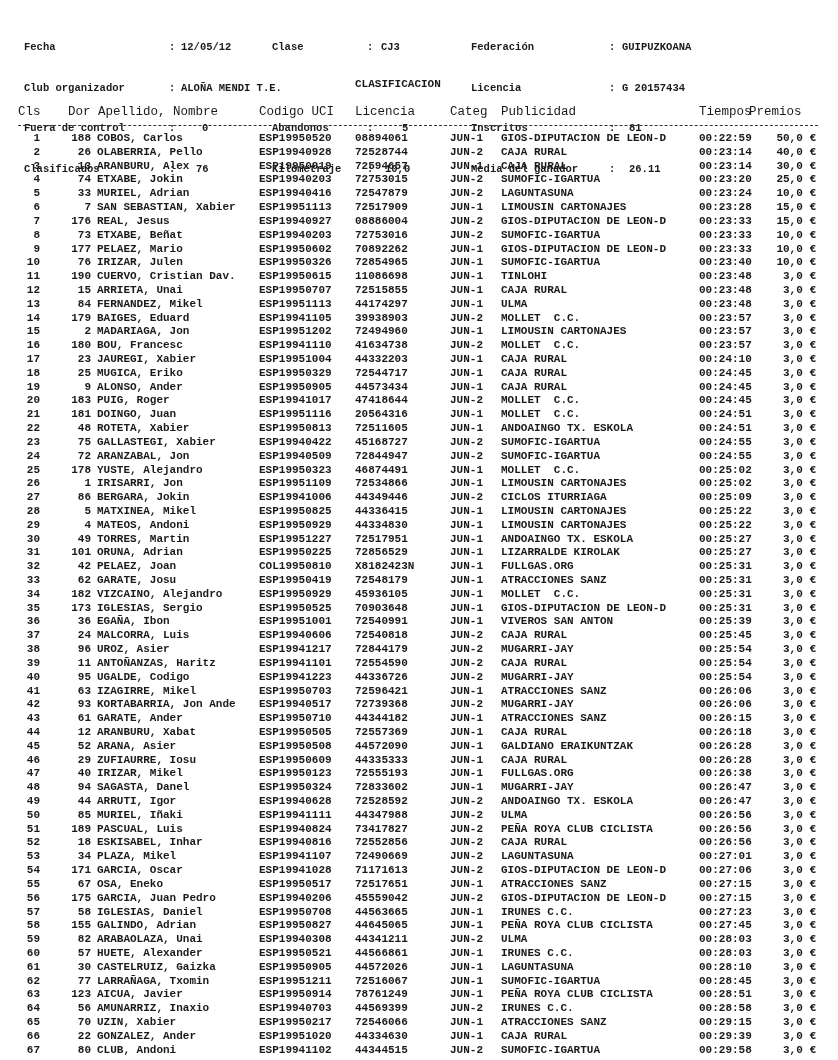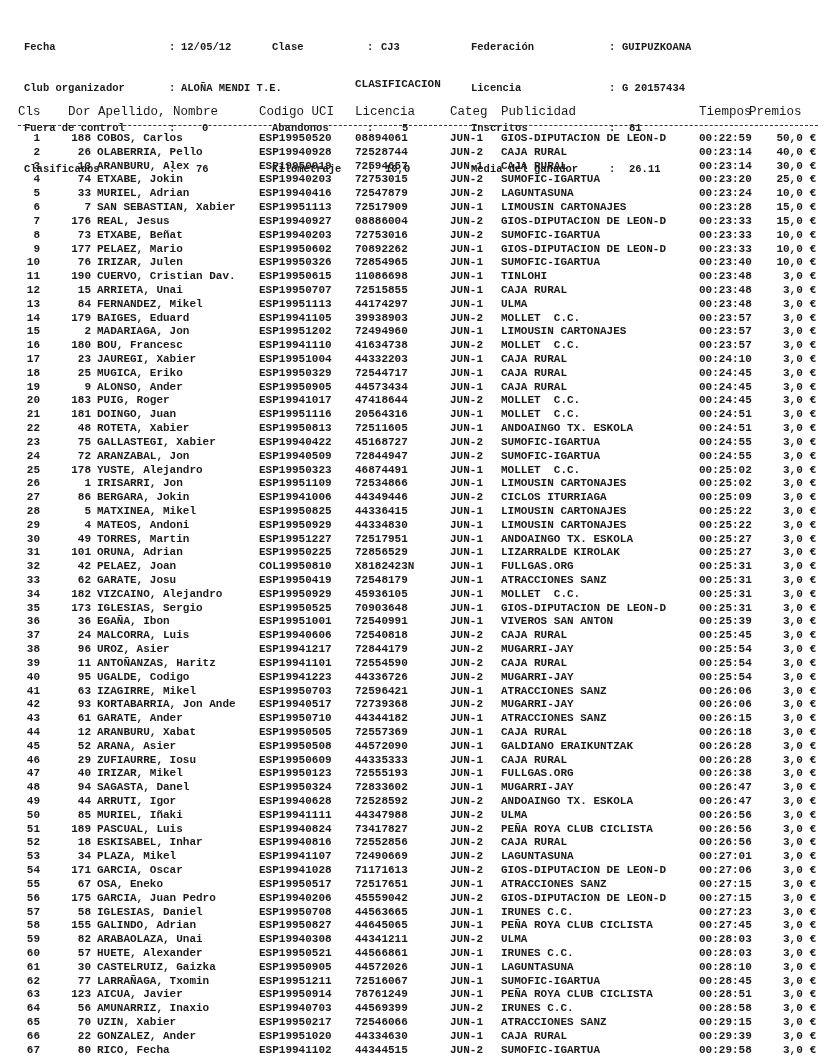--- a/index.html
+++ b/index.html
@@ -123,14 +123,14 @@
     <div class="r"><span class="c-cls">57</span><span class="c-dor">58</span><span class="c-name">IGLESIAS, Daniel</span><span class="c-uci">ESP19950708</span><span class="c-lic">44563665</span><span class="c-cat">JUN-1</span><span class="c-pub">IRUNES C.C.</span><span class="c-time">00:27:23</span><span class="c-prem">3,0 €</span></div>
     <div class="r"><span class="c-cls">58</span><span class="c-dor">155</span><span class="c-name">GALINDO, Adrian</span><span class="c-uci">ESP19950827</span><span class="c-lic">44645065</span><span class="c-cat">JUN-1</span><span class="c-pub">PEÑA ROYA CLUB CICLISTA</span><span class="c-time">00:27:45</span><span class="c-prem">3,0 €</span></div>
     <div class="r"><span class="c-cls">59</span><span class="c-dor">82</span><span class="c-name">ARABAOLAZA, Unai</span><span class="c-uci">ESP19940308</span><span class="c-lic">44341211</span><span class="c-cat">JUN-2</span><span class="c-pub">ULMA</span><span class="c-time">00:28:03</span><span class="c-prem">3,0 €</span></div>
     <div class="r"><span class="c-cls">60</span><span class="c-dor">57</span><span class="c-name">HUETE, Alexander</span><span class="c-uci">ESP19950521</span><span class="c-lic">44566861</span><span class="c-cat">JUN-1</span><span class="c-pub">IRUNES C.C.</span><span class="c-time">00:28:03</span><span class="c-prem">3,0 €</span></div>
     <div class="r"><span class="c-cls">61</span><span class="c-dor">30</span><span class="c-name">CASTELRUIZ, Gaizka</span><span class="c-uci">ESP19950905</span><span class="c-lic">44572026</span><span class="c-cat">JUN-1</span><span class="c-pub">LAGUNTASUNA</span><span class="c-time">00:28:10</span><span class="c-prem">3,0 €</span></div>
     <div class="r"><span class="c-cls">62</span><span class="c-dor">77</span><span class="c-name">LARRAÑAGA, Txomin</span><span class="c-uci">ESP19951211</span><span class="c-lic">72516067</span><span class="c-cat">JUN-1</span><span class="c-pub">SUMOFIC-IGARTUA</span><span class="c-time">00:28:45</span><span class="c-prem">3,0 €</span></div>
     <div class="r"><span class="c-cls">63</span><span class="c-dor">123</span><span class="c-name">AICUA, Javier</span><span class="c-uci">ESP19950914</span><span class="c-lic">78761249</span><span class="c-cat">JUN-1</span><span class="c-pub">PEÑA ROYA CLUB CICLISTA</span><span class="c-time">00:28:51</span><span class="c-prem">3,0 €</span></div>
     <div class="r"><span class="c-cls">64</span><span class="c-dor">56</span><span class="c-name">AMUNARRIZ, Inaxio</span><span class="c-uci">ESP19940703</span><span class="c-lic">44569399</span><span class="c-cat">JUN-2</span><span class="c-pub">IRUNES C.C.</span><span class="c-time">00:28:58</span><span class="c-prem">3,0 €</span></div>
     <div class="r"><span class="c-cls">65</span><span class="c-dor">70</span><span class="c-name">UZIN, Xabier</span><span class="c-uci">ESP19950217</span><span class="c-lic">72546066</span><span class="c-cat">JUN-1</span><span class="c-pub">ATRACCIONES SANZ</span><span class="c-time">00:29:15</span><span class="c-prem">3,0 €</span></div>
     <div class="r"><span class="c-cls">66</span><span class="c-dor">22</span><span class="c-name">GONZALEZ, Ander</span><span class="c-uci">ESP19951020</span><span class="c-lic">44334630</span><span class="c-cat">JUN-1</span><span class="c-pub">CAJA RURAL</span><span class="c-time">00:29:39</span><span class="c-prem">3,0 €</span></div>
-    <div class="r"><span class="c-cls">67</span><span class="c-dor">80</span><span class="c-name">RICO, Fecha</span><span class="c-uci">ESP19941102</span><span class="c-lic">44344515</span><span class="c-cat">JUN-2</span><span class="c-pub">SUMOFIC-IGARTUA</span><span class="c-time">00:29:58</span><span class="c-prem">3,0 €</span></div>
+    <div class="r"><span class="c-cls">67</span><span class="c-dor">80</span><span class="c-name">CLUB, Andoni</span><span class="c-uci">ESP19941102</span><span class="c-lic">44344515</span><span class="c-cat">JUN-2</span><span class="c-pub">SUMOFIC-IGARTUA</span><span class="c-time">00:29:58</span><span class="c-prem">3,0 €</span></div>
   </div>
 
 </body></html>

